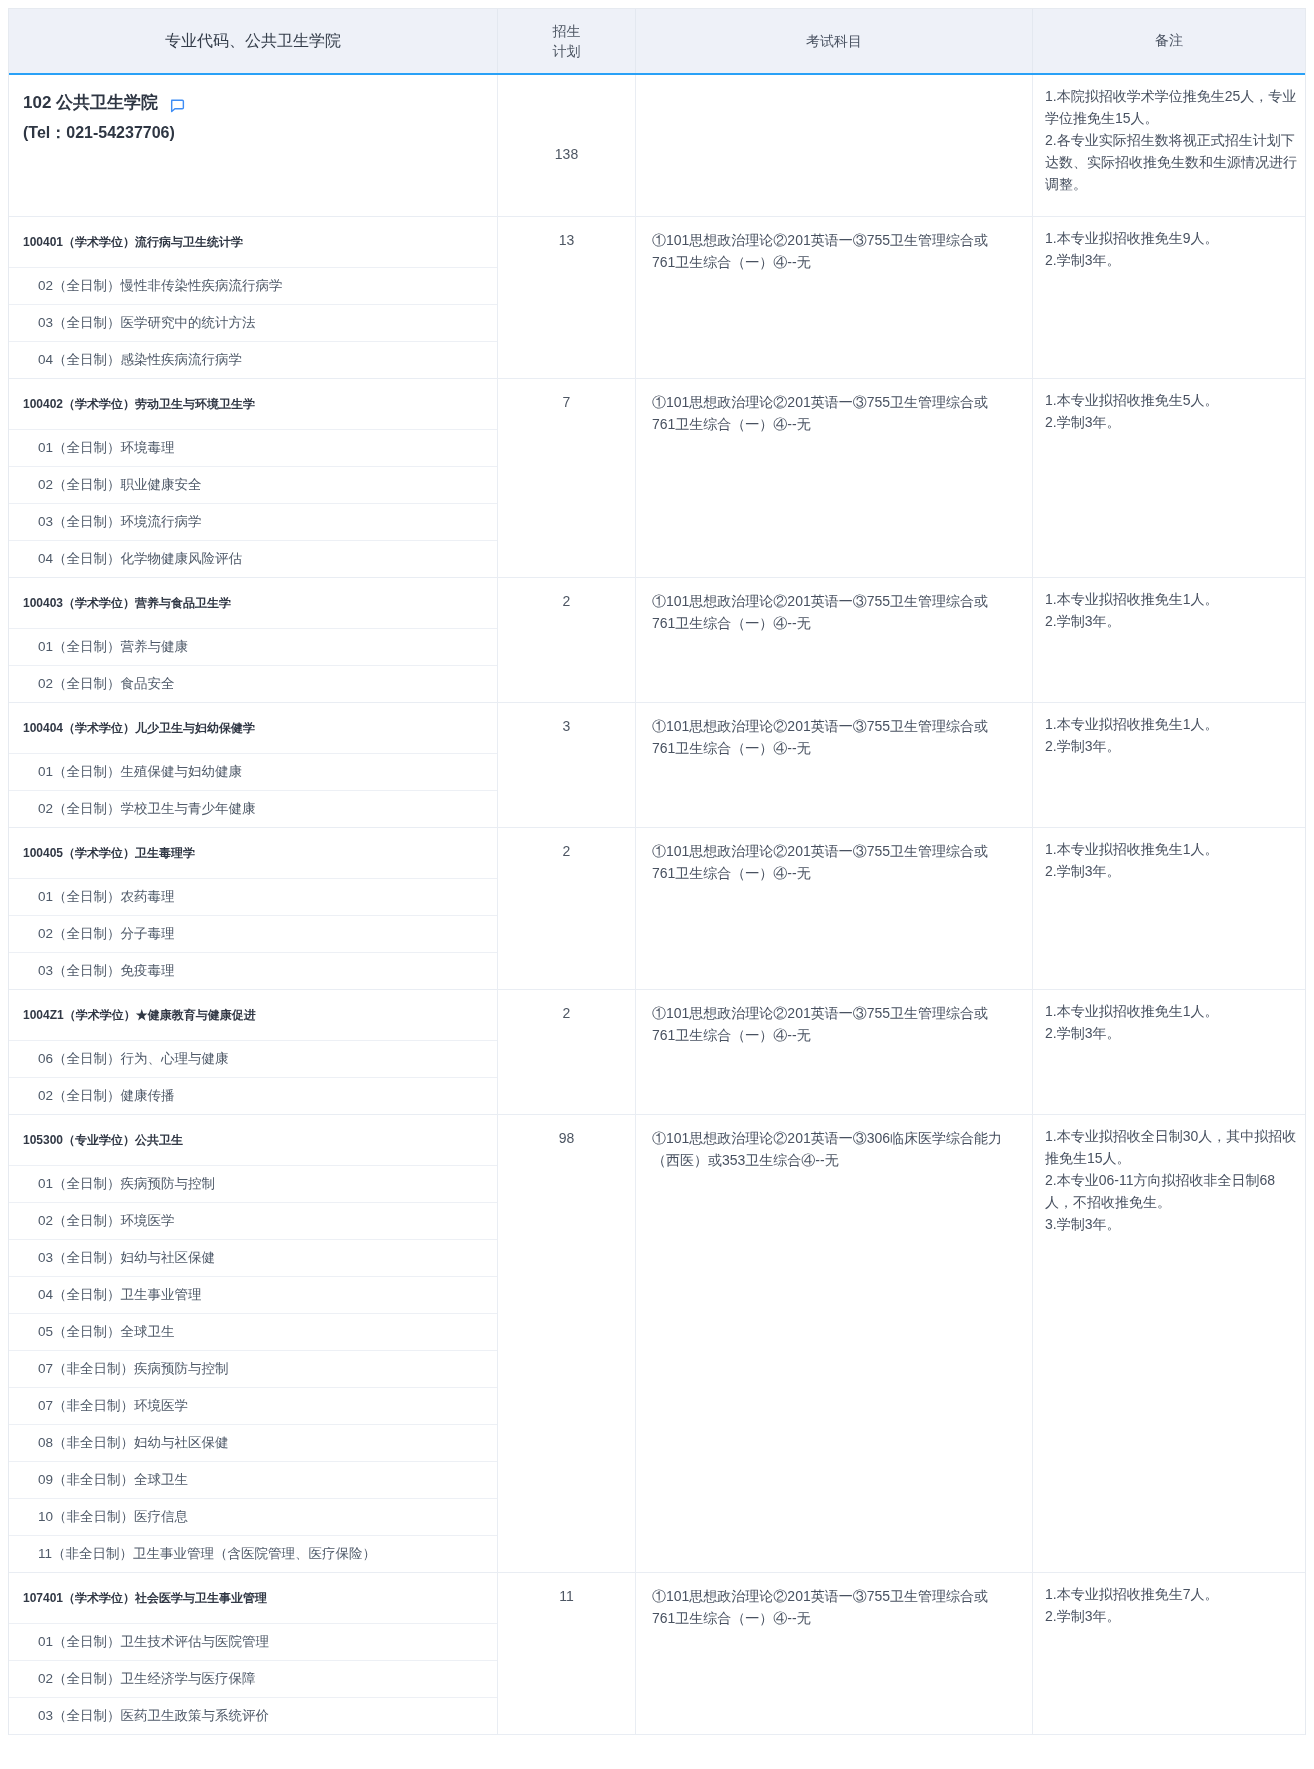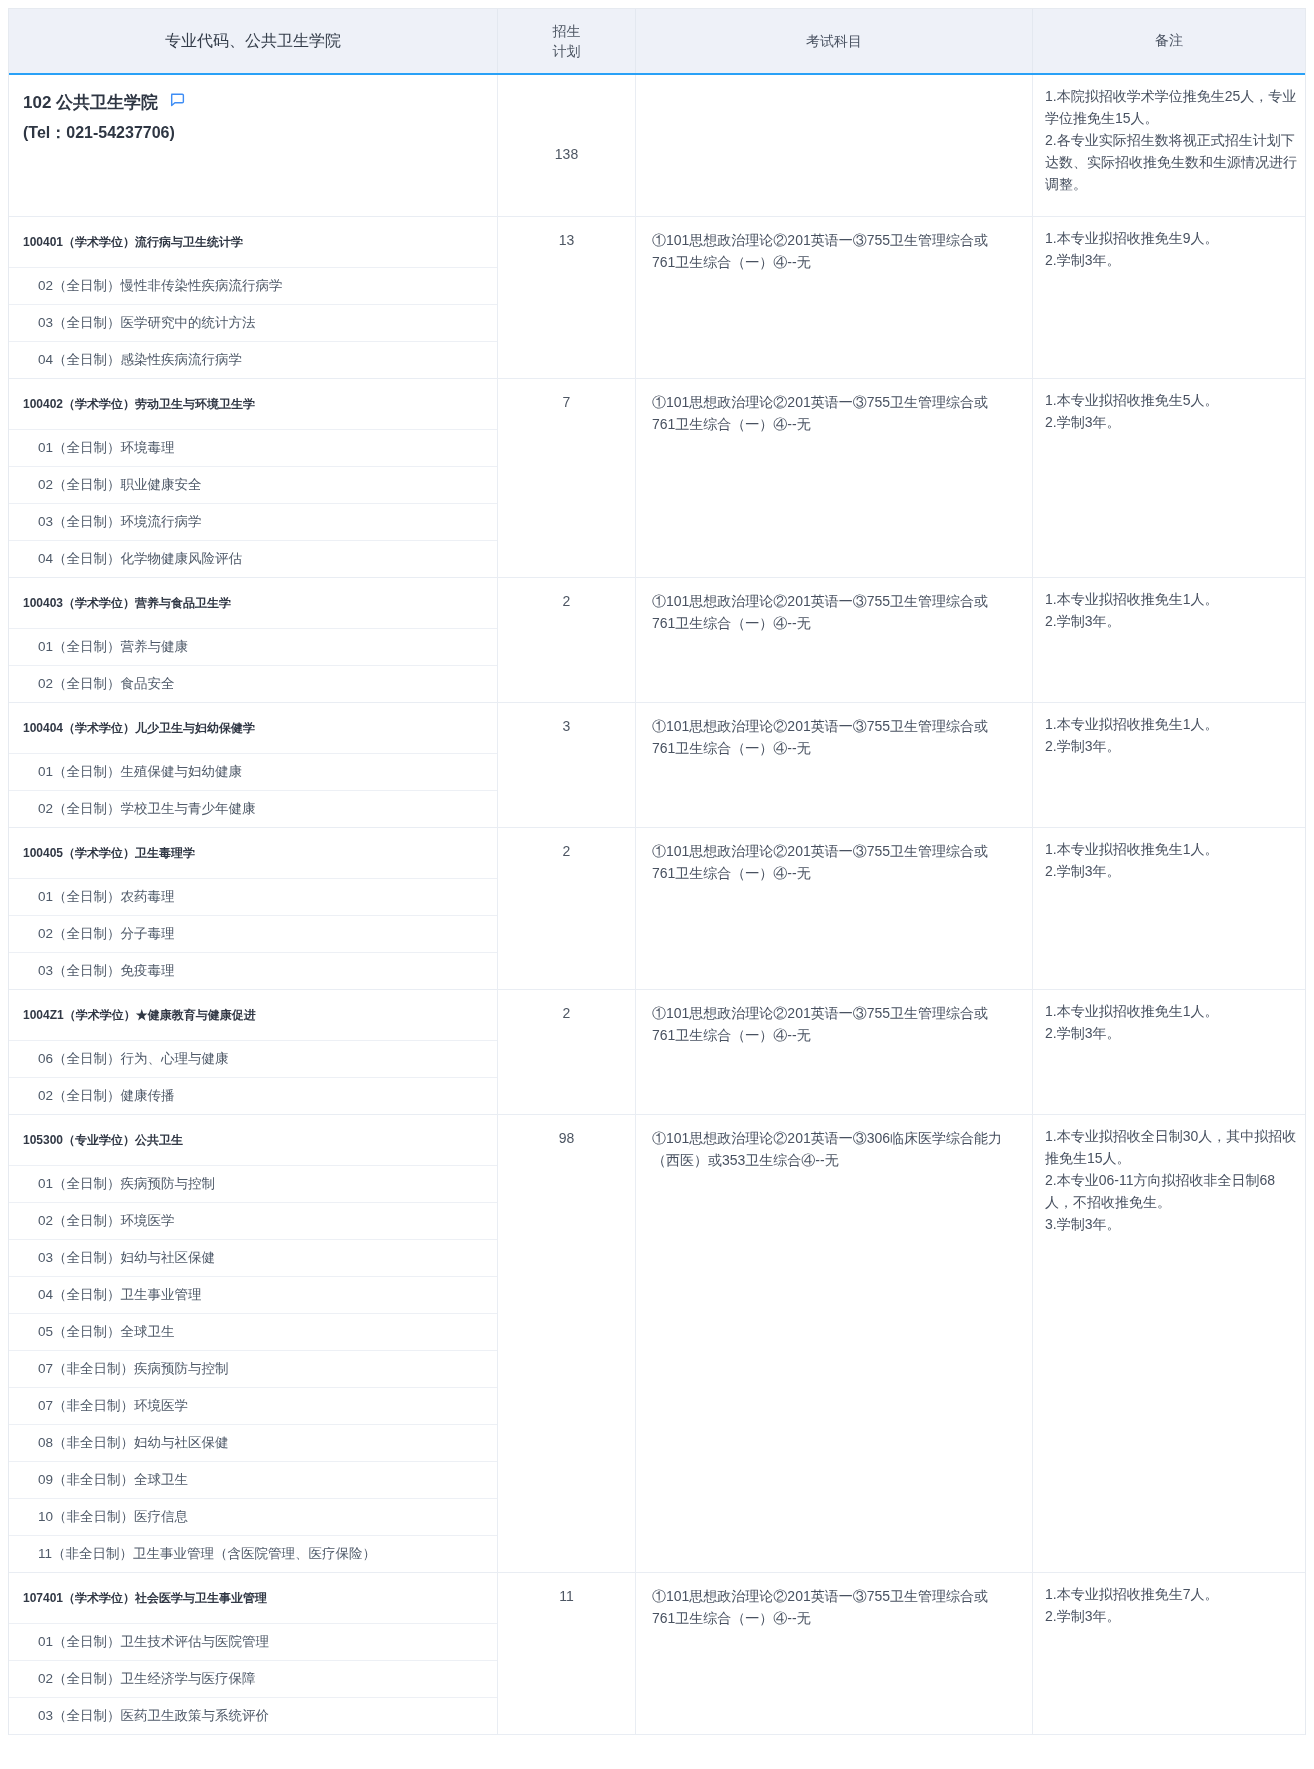--- a/index.html
+++ b/index.html
@@ -30,21 +30,21 @@
       text-align:center;font-size:14px;color:#4d5663;padding-top:15px;}
   .c3{width:397px;border-left:1px solid #e9edf3;box-sizing:border-box;
       padding:12px 14px 0 16px;font-size:14px;color:#485160;
       white-space:pre-line;line-height:1.58;}
   .c4{flex:1;border-left:1px solid #e9edf3;box-sizing:border-box;
       padding:11px 8px 0 12px;font-size:14px;color:#485160;
       white-space:pre-line;line-height:1.57;}
   .th.c1,.th.c2,.th.c3,.th.c4{padding:0;border-color:#e3e8f0;}
   
   .college .c1{padding:16px 10px 0 14px;}
-  .college-title-line{display:flex;align-items:flex-start;gap:10px;}
+  .college-title-line{display:flex;align-items:flex-end;gap:10px;}
   .college-title{font-size:17px;font-weight:bold;color:#2e3643;}
   .bubble{display:inline-flex;align-items:center;cursor:pointer;}
   .college-tel{font-size:16px;font-weight:bold;color:#2e3643;margin-top:9px;}
   .college{min-height:142px;}
   .c2.vcenter{display:flex;align-items:center;justify-content:center;padding-top:16px;}
   
   .sec-title{
     height:50px;display:flex;align-items:center;padding-left:14px;
     font-size:12px;font-weight:bold;color:#313845;box-sizing:border-box;
   }

